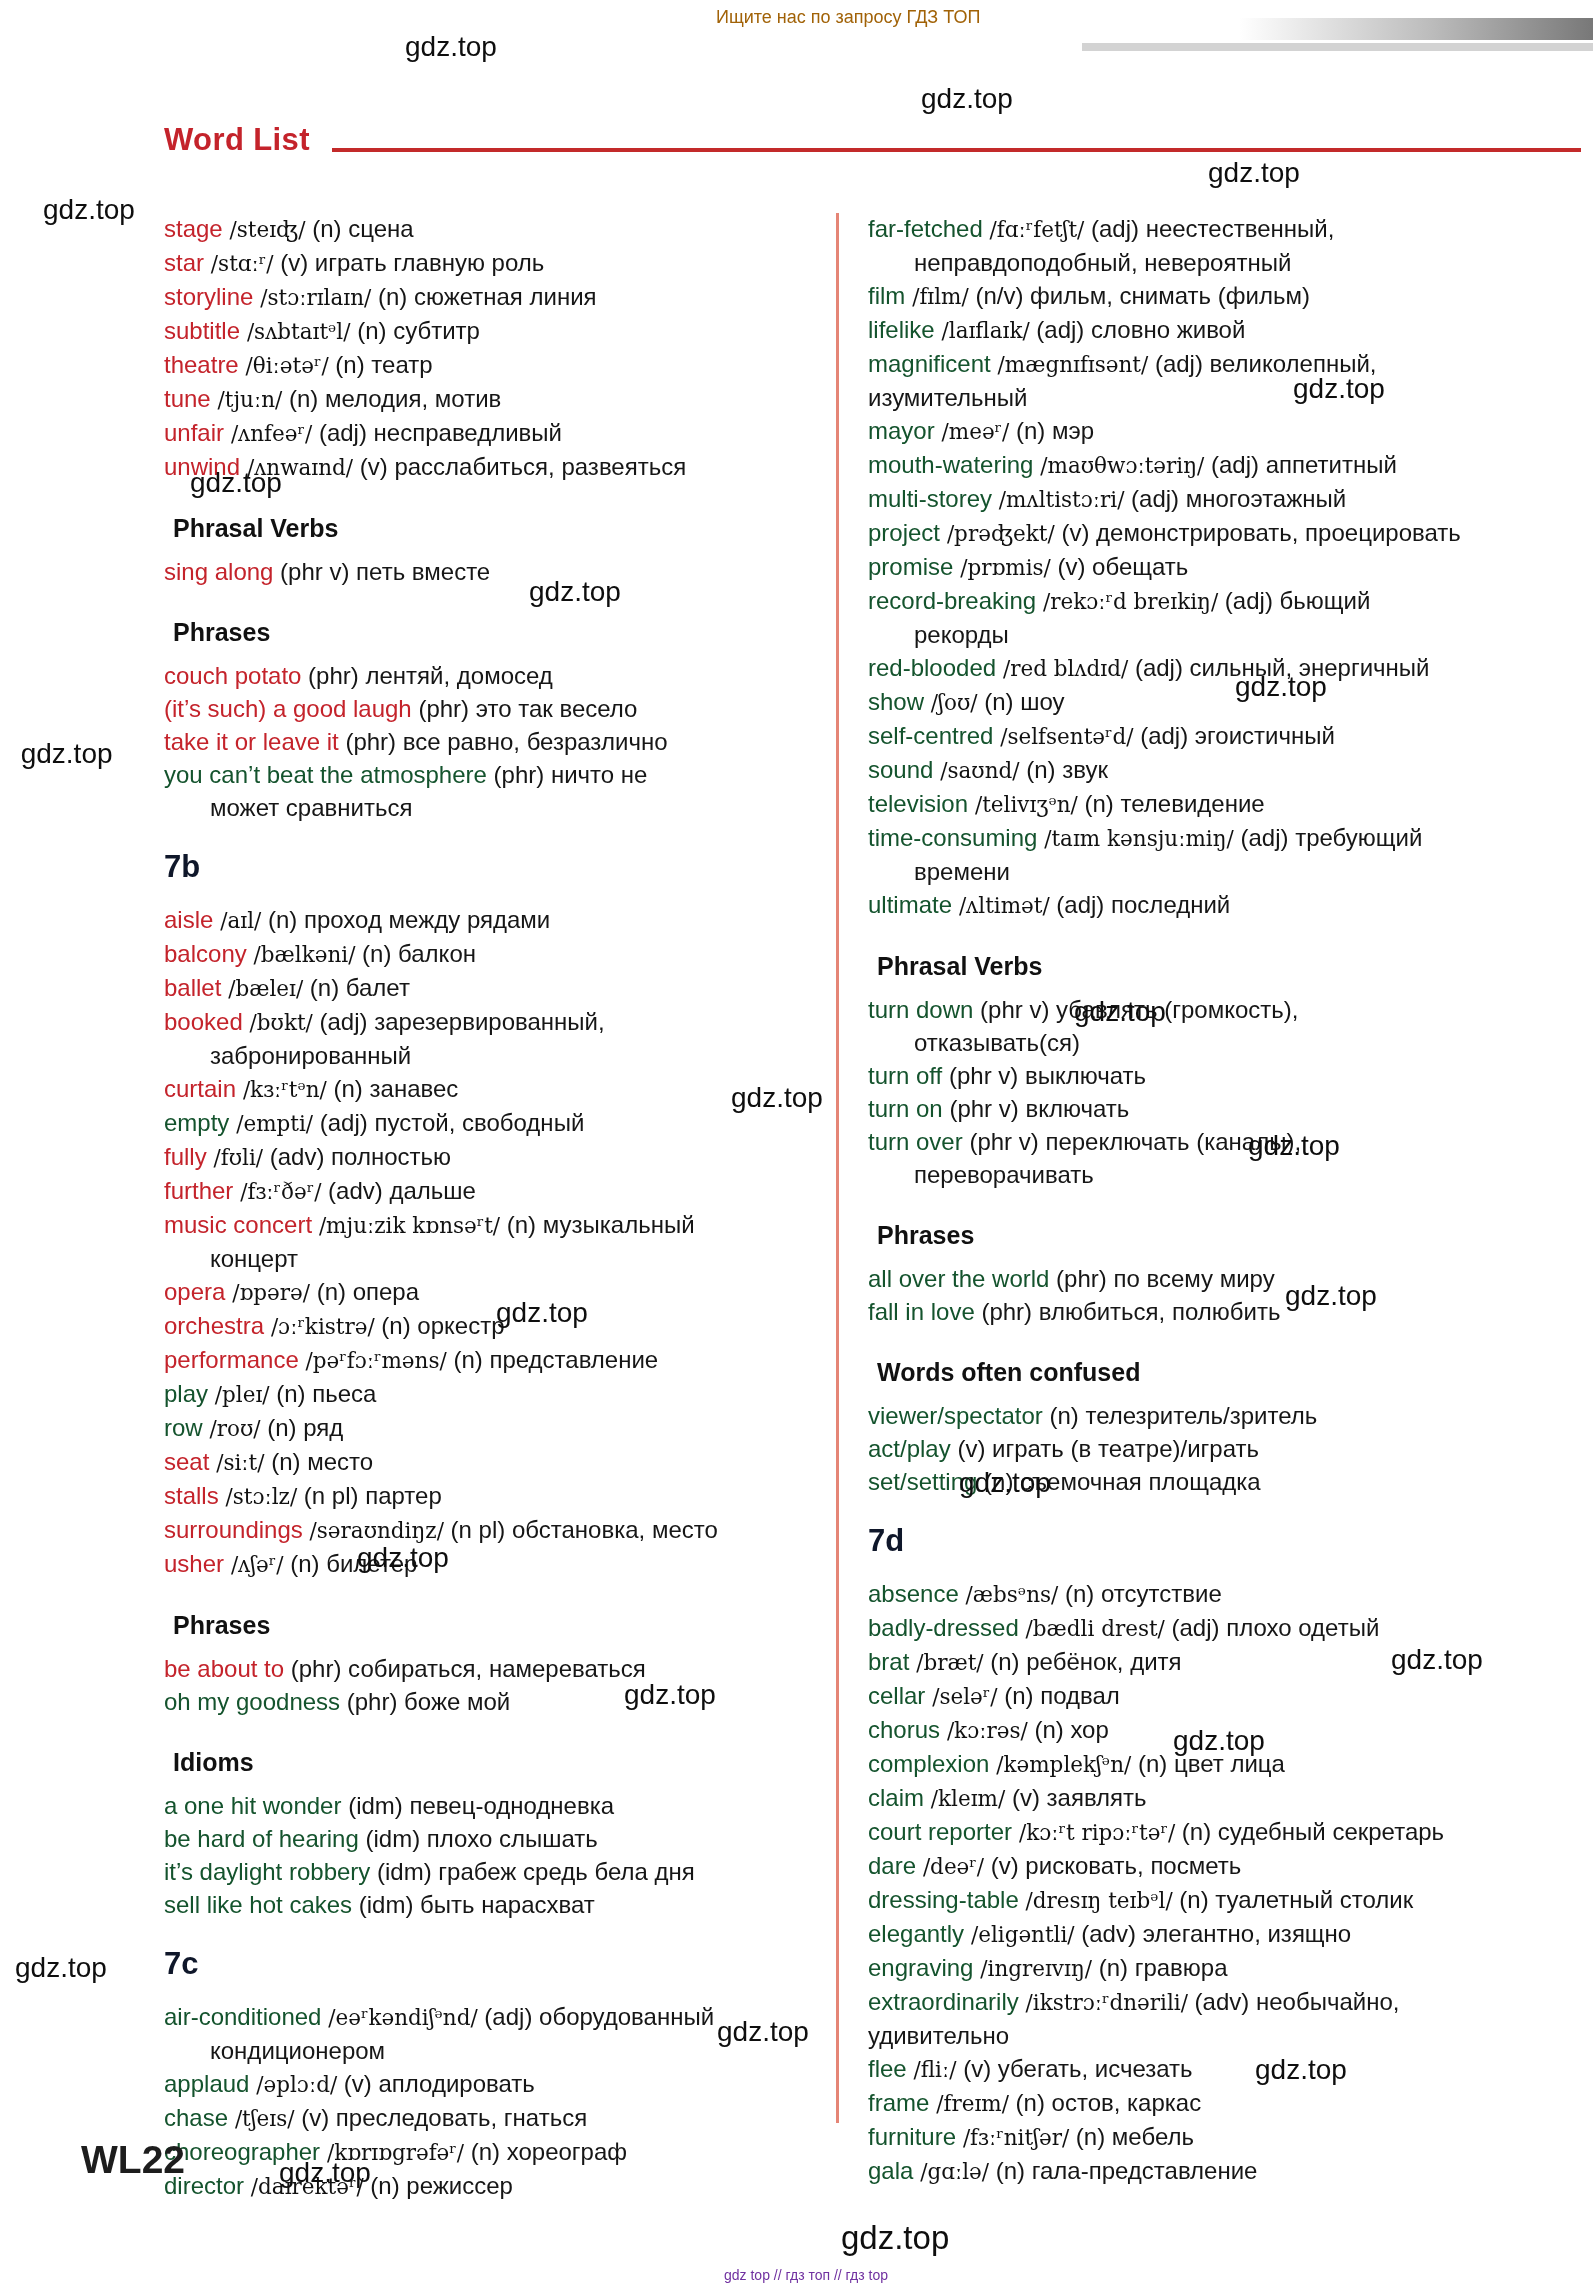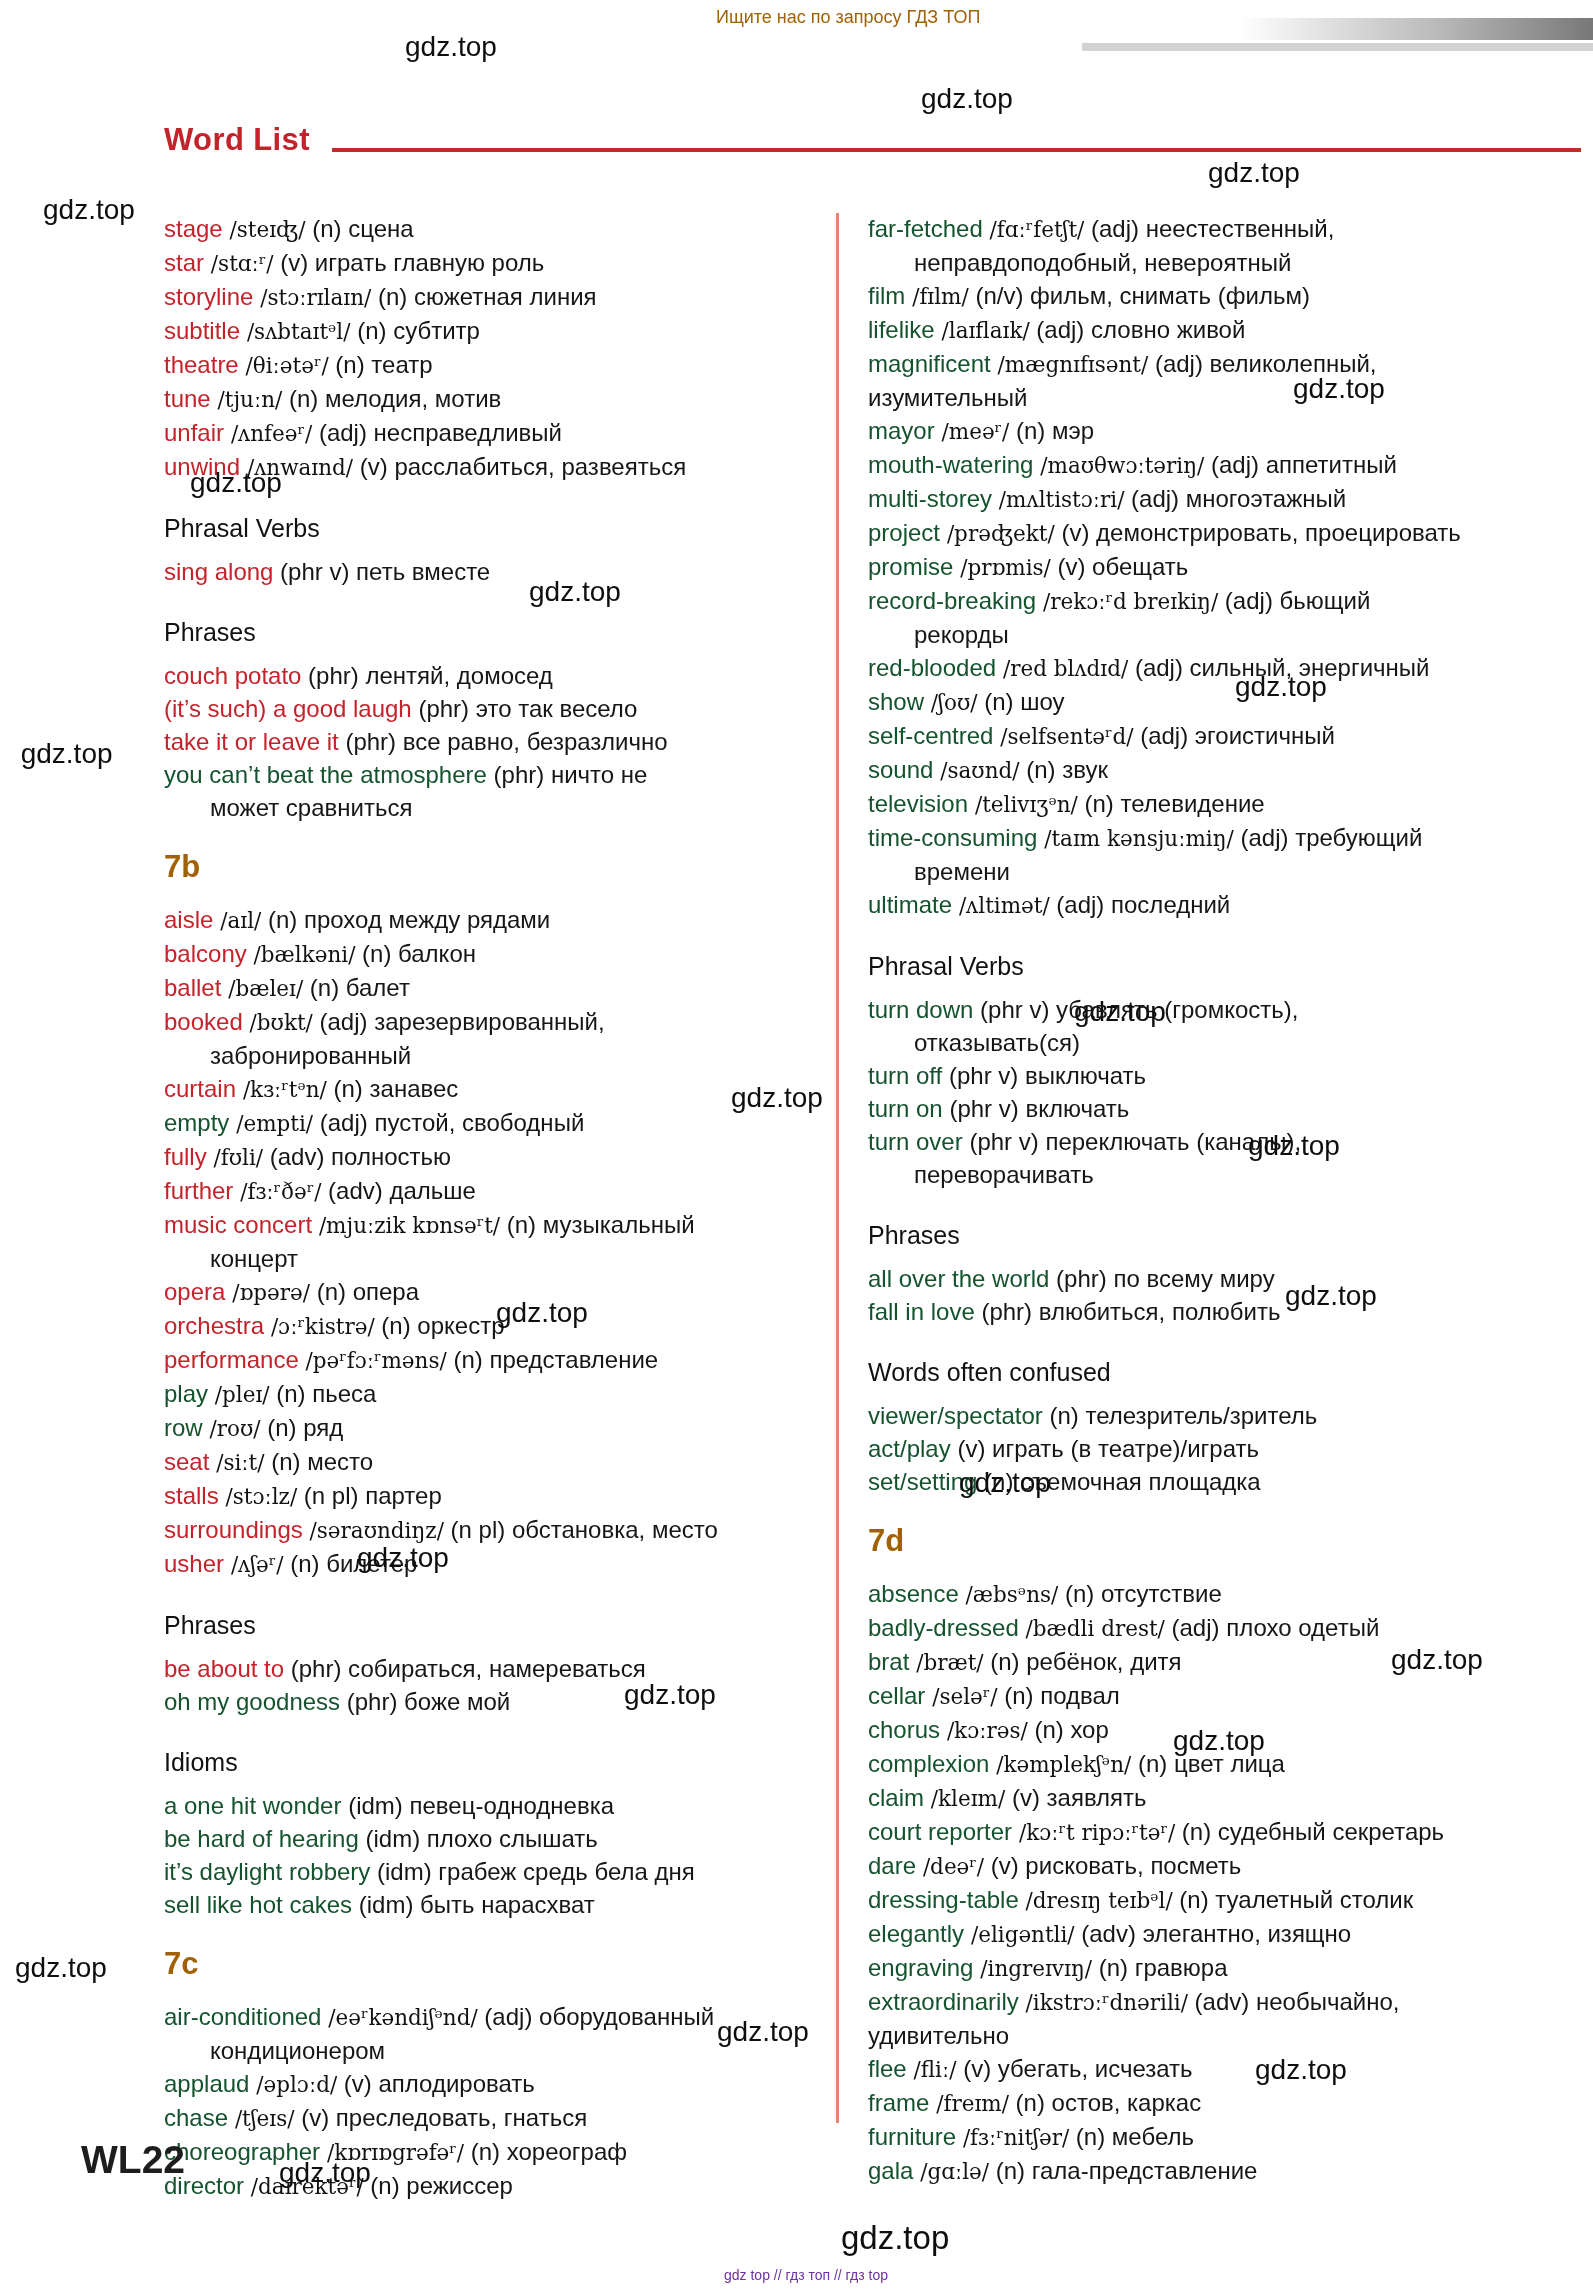--- a/index.html
+++ b/index.html
@@ -17,22 +17,22 @@
   .col-left{left:164px;width:669px;}
   .col-right{left:868px;width:719px;}
   .line{line-height:33px;font-size:24px;white-space:nowrap;}
   .line .hw{color:#c4232b;}
   .line .hw.blk{color:#14532d;}
   .line .pron{font-family:"DejaVu Serif","DejaVu Sans",serif;font-size:21.5px;color:#111;}
   .line .pos{color:#161616;font-weight:500;}
   .line .tr{color:#161616;}
   .cont{padding-left:46px;}
   .cont0{padding-left:0;}
-  .hdr{font-size:25px;font-weight:normal;color:#111;margin-top:28px;margin-bottom:10px;line-height:33px;}
-  .sec{font-size:31px;font-weight:bold;color:#a16207;margin-top:25px;margin-bottom:18px;line-height:36px;}
+  .hdr{font-size:25px;font-weight:bold;color:#111;margin-top:28px;margin-bottom:10px;line-height:33px;margin-left:9px;}
+  .sec{font-size:31px;font-weight:bold;color:#0f172a;margin-top:25px;margin-bottom:18px;line-height:36px;}
   .pagenum{position:absolute;left:81px;top:2138px;font-size:39px;font-weight:600;color:#1d1d1d;}
   .wm{position:absolute;color:#0e0e0e;font-size:28px;white-space:nowrap;}
   .notice{position:absolute;left:716px;top:6.6px;font-size:18px;color:#a16207;white-space:nowrap;}
   .footer{position:absolute;left:724px;top:2267px;font-size:14px;color:#7030a0;white-space:nowrap;}
   .smudge1{position:absolute;left:1239px;top:18px;width:354px;height:21.5px;
     background:linear-gradient(90deg,rgba(60,60,60,0) 0%,rgba(60,60,60,.35) 55%,rgba(30,30,30,.6) 100%);}
   .smudge2{position:absolute;left:1082px;top:43px;width:511px;height:8.3px;background:rgba(80,80,80,.25);}
 </style>
 </head>
 <body>

